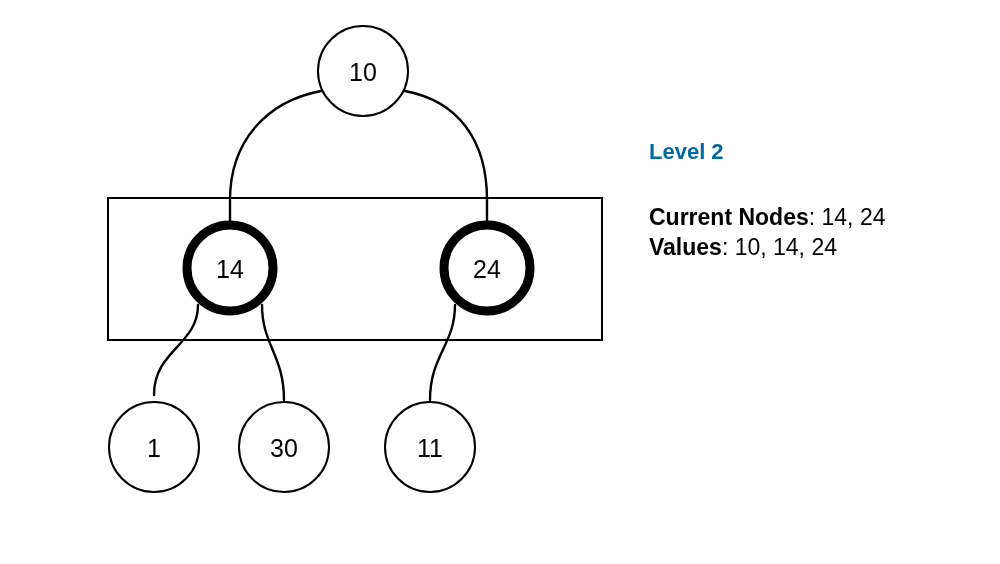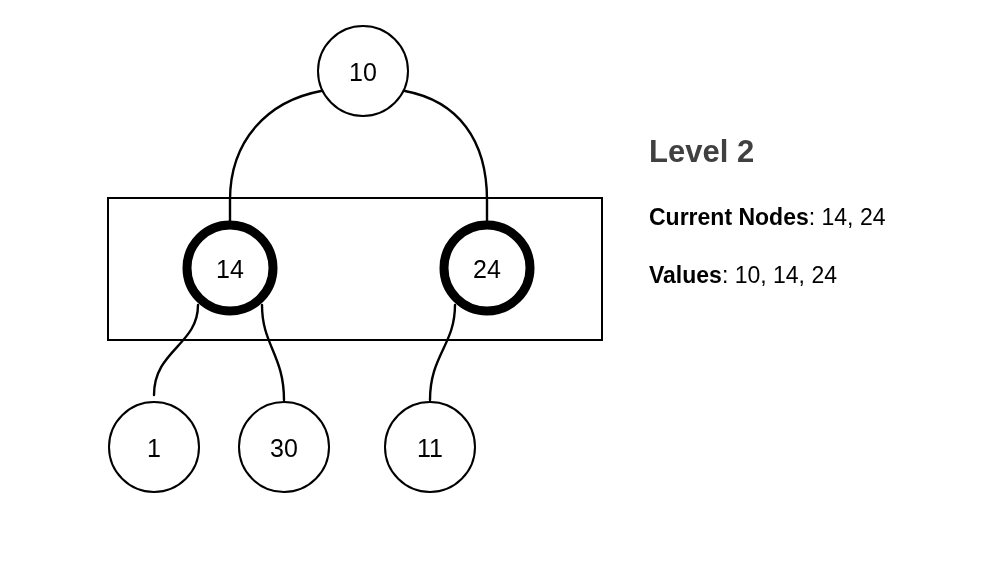--- a/index.html
+++ b/index.html
@@ -37,34 +37,33 @@
     dominant-baseline: central;
   }
   .info-panel {
     position: absolute;
     left: 641px;
     top: 138px;
     width: 350px;
   }
   .panel-heading {
     font-family: "Liberation Sans", sans-serif;
-    font-size: 31px;
+    font-size: 22px;
     font-weight: bold;
-    color: #404040;
+    color: #0369a1;
     line-height: 28px;
     margin: 0 0 36px 0;
     white-space: nowrap;
   }
   .panel-line {
     font-family: "Liberation Sans", sans-serif;
     font-size: 23px;
     color: #000000;
     line-height: 30px;
     white-space: nowrap;
-    margin-top: 28px;
   }
   .panel-line .lbl {
     font-weight: bold;
   }
   .panel-line .val {
     font-weight: normal;
   }
 </style>
 </head>
 <body>

